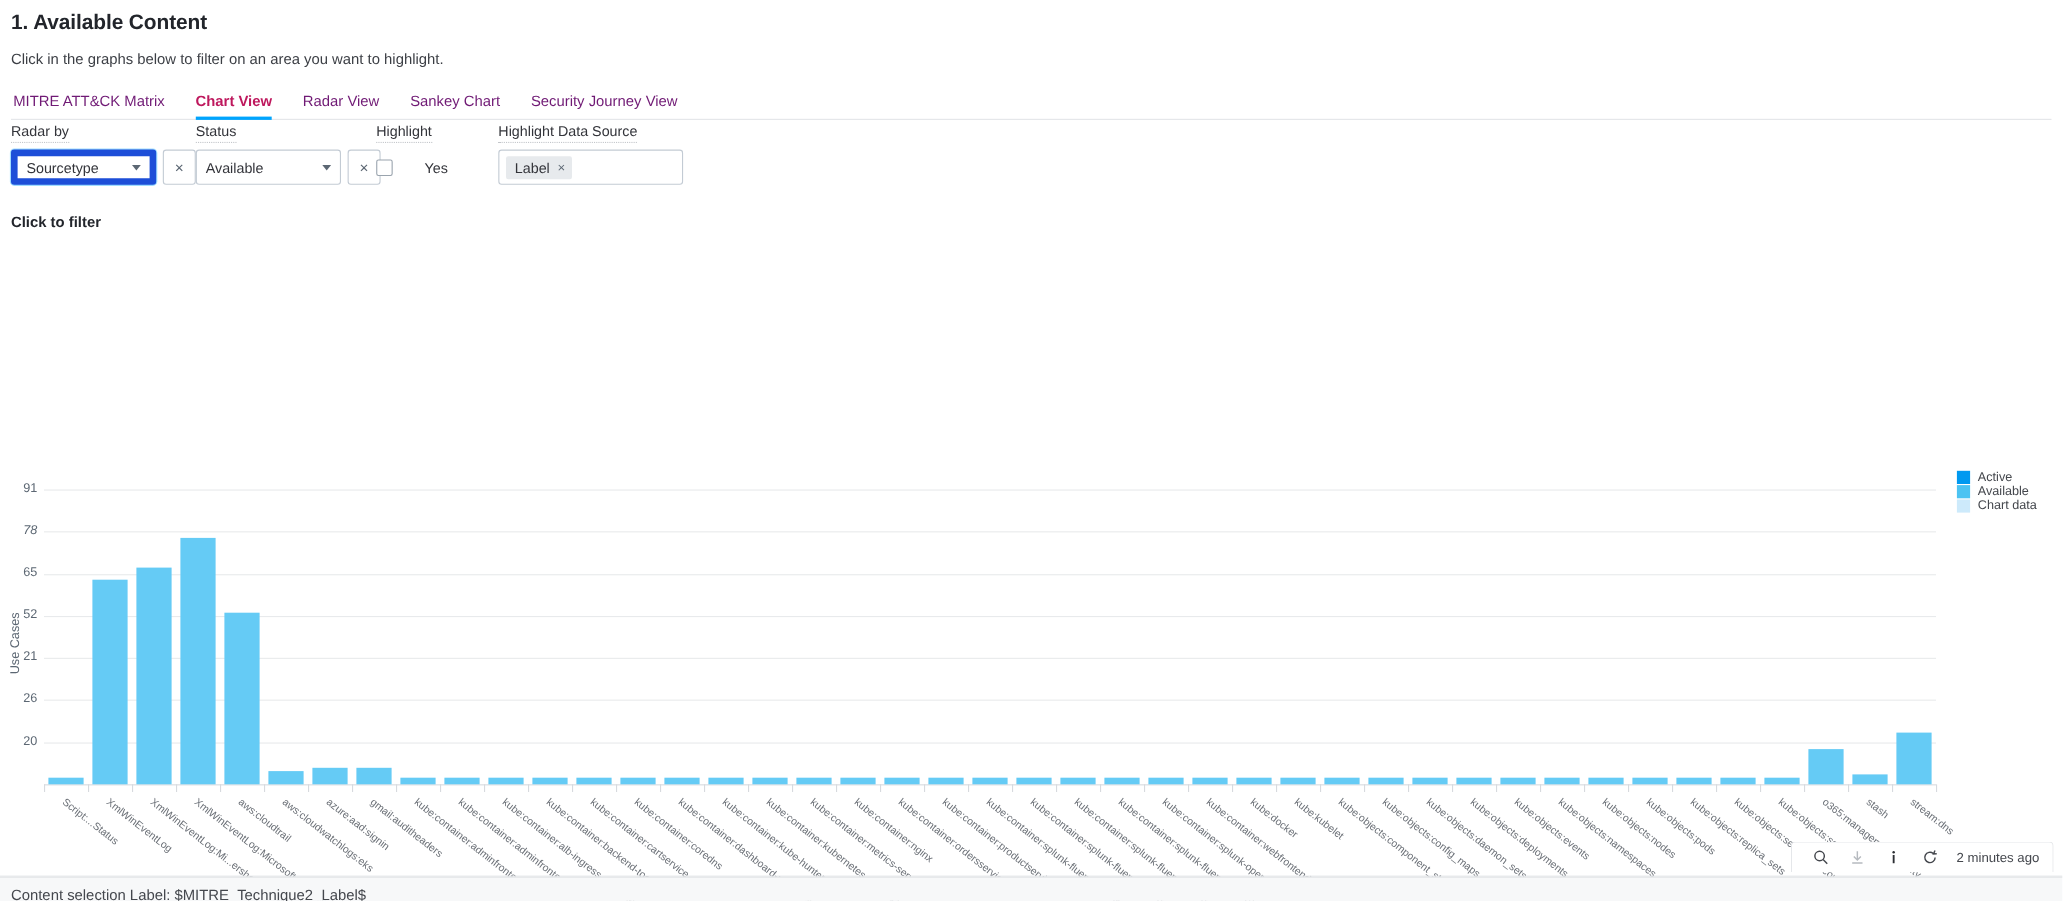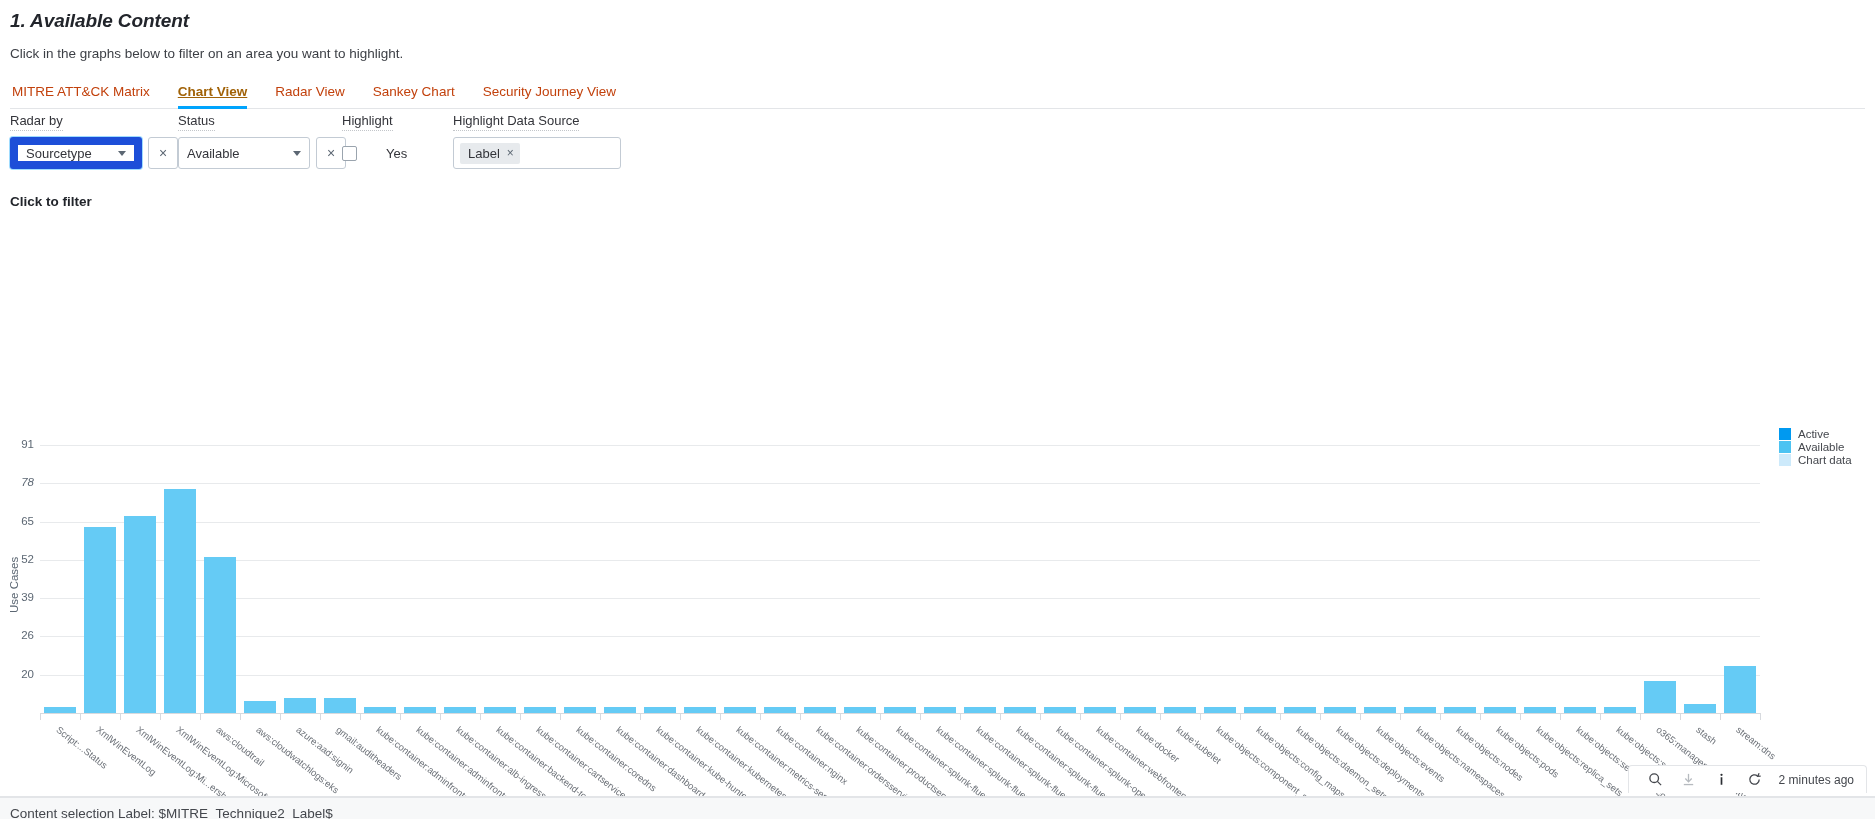--- a/index.html
+++ b/index.html
@@ -12,41 +12,40 @@
     color: #33343a;
     overflow: hidden;
   }
   .page { position: relative; width: 1875px; height: 819px; background:#fff; }
 
   
   .page-title {
     position: absolute; left: 10px; top: 10px;
     font-size: 19px; font-weight: bold; color: #22252b;
     letter-spacing: -0.1px;
-    font-style: italic;
   }
   .subtitle {
     position: absolute; left: 10px; top: 46px;
     font-size: 13.5px; color: #3c3f45;
   }
 
   
   .tabs {
     position: absolute; left: 10px; top: 78px;
     display: flex; align-items: flex-end; gap: 0px;
     border-bottom: 1px solid #e3e5e8; width: 1855px; height: 31px;
   }
   .tab {
-    font-size: 13.5px; color: #c2410c;
+    font-size: 13.5px; color: #701a75;
     padding: 0 14px 10px 14px;
     cursor: pointer; white-space: nowrap;
     position: relative; top: 1px;
   }
   .tab:first-child { padding-left: 2px; }
-  .tab.active { color: #a16207; font-weight: bold; text-decoration: underline; }
+  .tab.active { color: #be185d; font-weight: bold; }
   .tab.active::after {
     content:""; position:absolute; left: 14px; right: 14px; bottom: 0;
     height: 3px; background: #00a4fd;
   }
   .tab.active:first-child::after { left: 2px; }
 
   
   .filters { position: absolute; left: 10px; top: 111px; display: flex; align-items: flex-start; }
   .fgroup { margin-right: 0; }
   .fgroup .flabel {
@@ -56,21 +55,21 @@
   .fcontrols { display: flex; align-items: center; }
 
   .select-box {
     width: 132px; height: 32px;
     border: 1px solid #c3cbd4; border-radius: 3px;
     background: #fff; display: flex; align-items: center;
     padding: 0 8px; font-size: 13px; color: #33343a;
     justify-content: space-between; cursor: pointer;
   }
   .select-box.focused {
-    border: 8px solid #1d4ed8;
+    border: 6px solid #1d4ed8;
     box-shadow: 0 0 0 1px #9fdcff;
   }
   .caret {
     width: 0; height: 0; border-left: 4px solid transparent;
     border-right: 4px solid transparent; border-top: 5px solid #5c6773;
     margin-left: 6px;
   }
   .clear-btn {
     width: 30px; height: 32px; margin-left: 6px;
     border: 1px solid #c3cbd4; border-radius: 3px; background: #fff;
@@ -241,21 +240,21 @@
         <div class="gridline" style="left: 40px; width: 1720px; top: 421.429px;"></div>
         <div class="gridline" style="left: 40px; width: 1720px; top: 383.143px;"></div>
         <div class="gridline" style="left: 40px; width: 1720px; top: 344.857px;"></div>
         <div class="gridline" style="left: 40px; width: 1720px; top: 306.571px;"></div>
         <div class="gridline" style="left: 40px; width: 1720px; top: 268.286px;"></div>
         <div class="gridline" style="left: 40px; width: 1720px; top: 230px;"></div>
       </div>
     <div id="ytick-layer">
         <div class="ytick-text" style="left: 0px; top: 452.714px;">20</div>
         <div class="ytick-text" style="left: 0px; top: 414.429px;">26</div>
-        <div class="ytick-text" style="left: 0px; top: 376.143px;">39</div>
+        <div class="ytick-text" style="left: 0px; top: 376.143px;">21</div>
         <div class="ytick-text" style="left: 0px; top: 337.857px;">52</div>
         <div class="ytick-text" style="left: 0px; top: 299.571px;">65</div>
         <div class="ytick-text" style="left: 0px; top: 261.286px; font-style: italic;">78</div>
         <div class="ytick-text" style="left: 0px; top: 223px;">91</div>
       </div>
     <div class="axis-base"></div>
     <div class="bars" id="bars-layer">
         <div class="barslot">
           <div class="bar" title="Script:...Status: 2" style="height: 5.89011px; background: rgb(101, 203, 245);"></div>
         </div>

